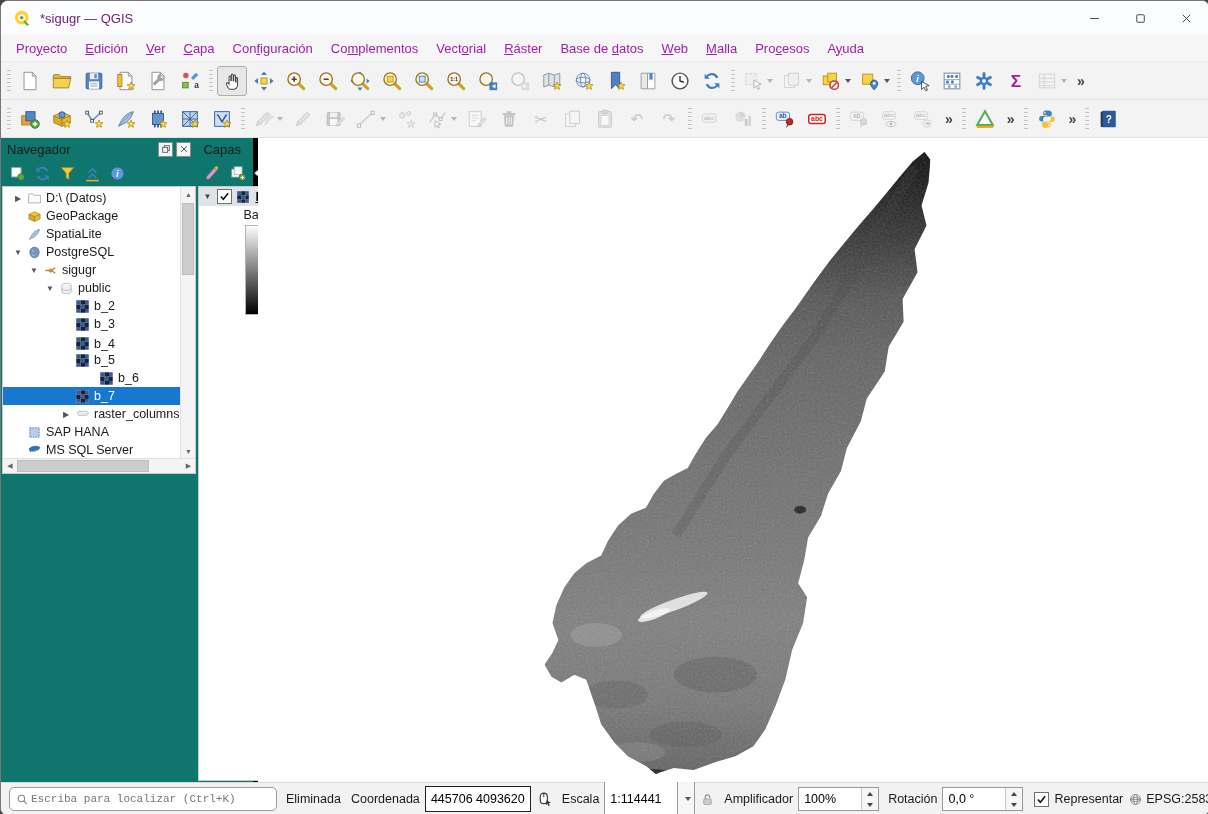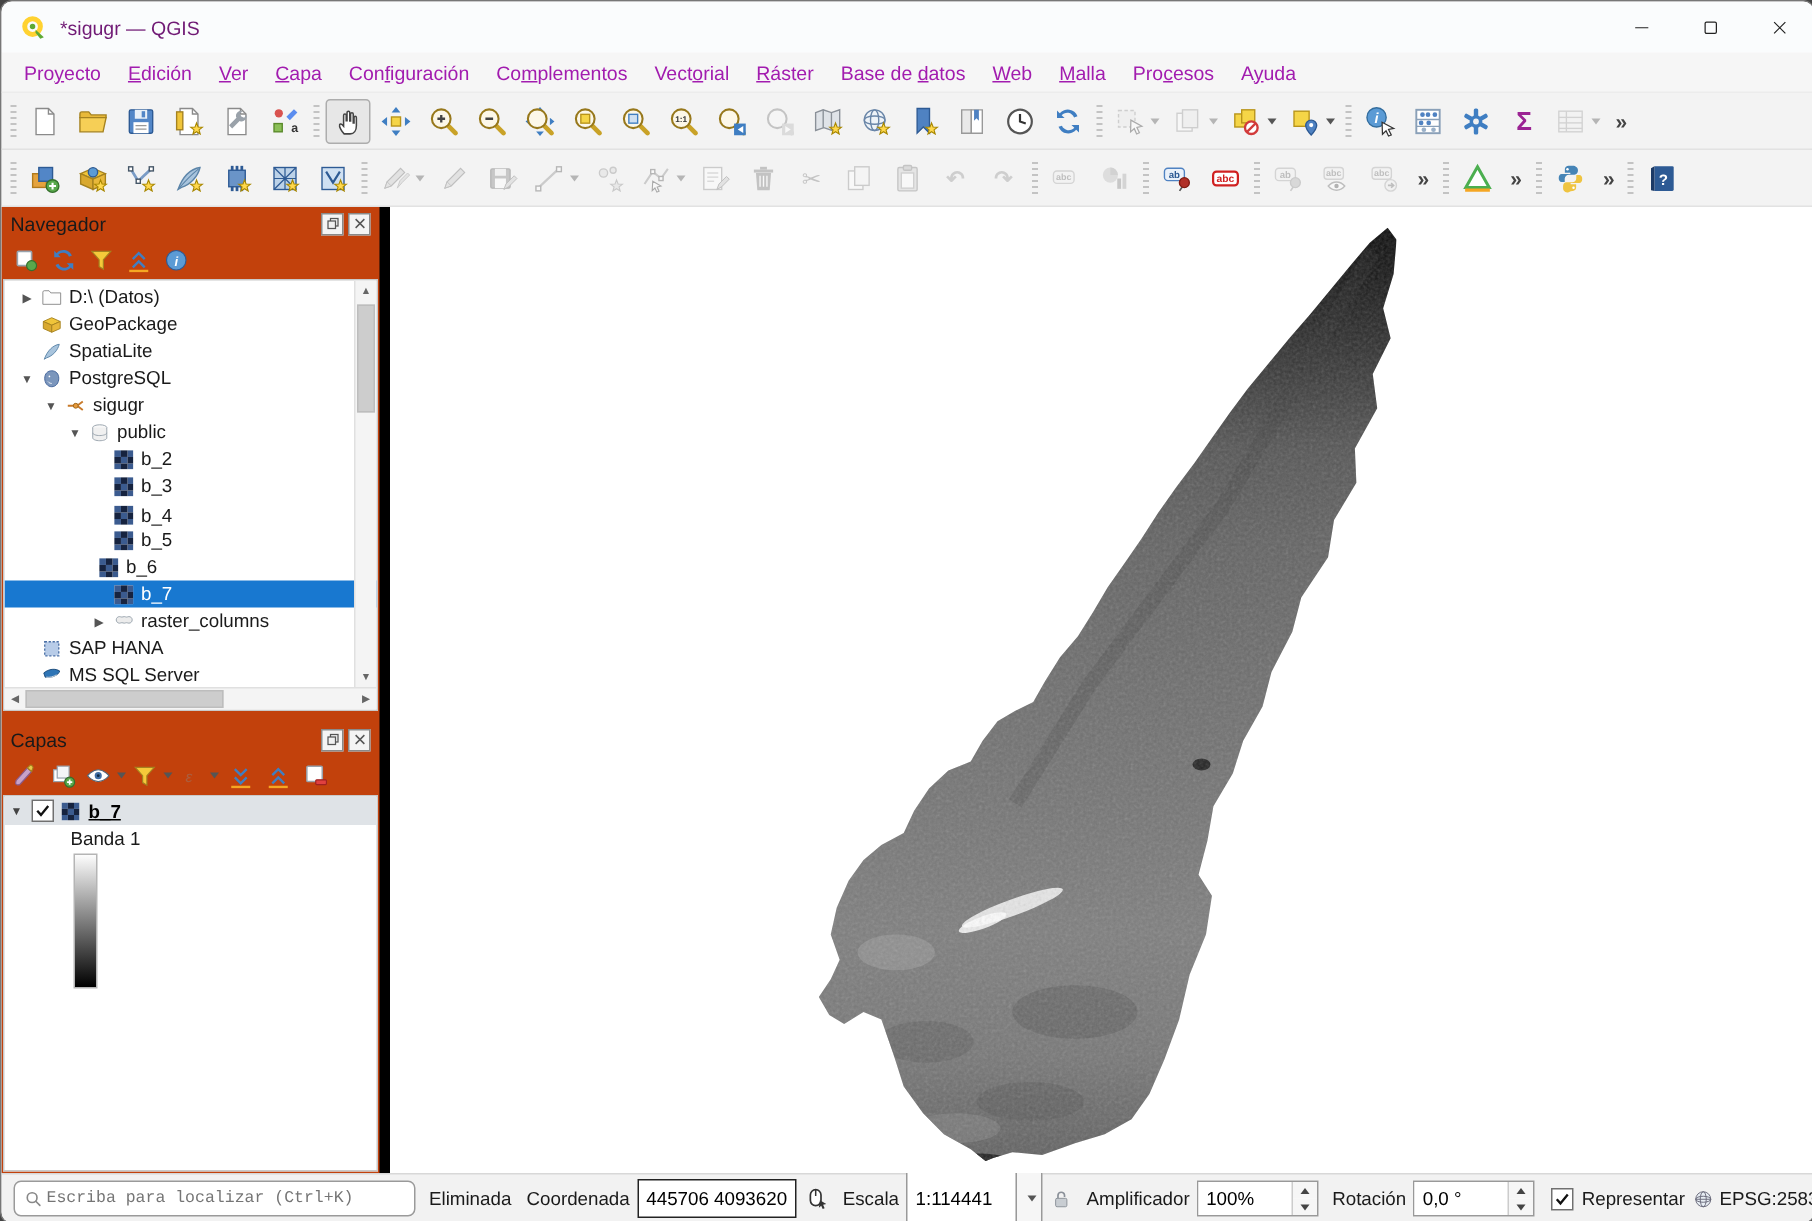--- a/index.html
+++ b/index.html
@@ -30,21 +30,21 @@
     background:transparent;border:1px solid transparent;border-radius:3px;padding:0 2px;margin:0 1px;cursor:default}
   .tb-btn.active{background:#e7e7e7;border-color:#adadad}
   .tb-btn.disabled svg{filter:grayscale(1) opacity(.38)}
   .dd{width:0;height:0;border-left:3.5px solid transparent;border-right:3.5px solid transparent;
     border-top:4px solid #555;margin-left:3px}
   .tb-btn.disabled .dd{border-top-color:#b5b5b5}
   .tb-overflow{font-size:14px;font-weight:bold;color:#444;padding:0 6px}
 
   
   .main{flex:1;display:flex;min-height:0}
-  .left{width:252px;flex:0 0 auto;background:#c2410c;display:flex;flex-direction:column;border-right:7px solid #000000}
+  .left{width:252px;flex:0 0 auto;background:#0f766e;display:flex;flex-direction:row;border-right:5px solid #000000}
   .panel{display:flex;flex-direction:column;min-height:0}
   .browser-panel{height:336px;flex:0 0 auto}
   .splitter{height:8px;flex:0 0 auto}
   .layers-panel{flex:1}
   .p-header{height:22px;display:flex;align-items:center;padding:0 6px;font-size:13px;color:#1a1a1a}
   .p-title{flex:1}
   .p-btn{width:15px;height:15px;border:1px solid #8a8a8a;background:#f4f4f4;display:flex;
     align-items:center;justify-content:center;margin-left:3px;padding:0}
   .p-tools{height:26px;display:flex;align-items:center;padding:0 4px;gap:1px}
   .p-tool{height:24px;min-width:24px;display:flex;align-items:center;justify-content:center;
@@ -866,21 +866,21 @@
                     <g fill="#16233f">
                       <rect x="9" y="2" width="7" height="7"></rect>
                       <rect x="2" y="9" width="7" height="7"></rect>
                       <rect x="16" y="9" width="6" height="7"></rect>
                       <rect x="9" y="16" width="7" height="6"></rect>
                     </g>
                   </svg>
                 </span>
                 <span class="tlabel">b_5</span>
               </div>
-              <div class="trow" style="padding-left: 46px;">
+              <div class="trow" style="padding-left: 80px;">
                 <span class="texp"></span>
                 <span class="tico">
                   <svg viewBox="0 0 24 24" width="15" height="15">
                     <rect x="2" y="2" width="20" height="20" fill="#fff"></rect>
                     <g fill="#3b5b8f">
                       <rect x="2" y="2" width="7" height="7"></rect>
                       <rect x="16" y="2" width="6" height="7"></rect>
                       <rect x="9" y="9" width="7" height="7"></rect>
                       <rect x="2" y="16" width="7" height="6"></rect>
                       <rect x="16" y="16" width="6" height="6"></rect>

